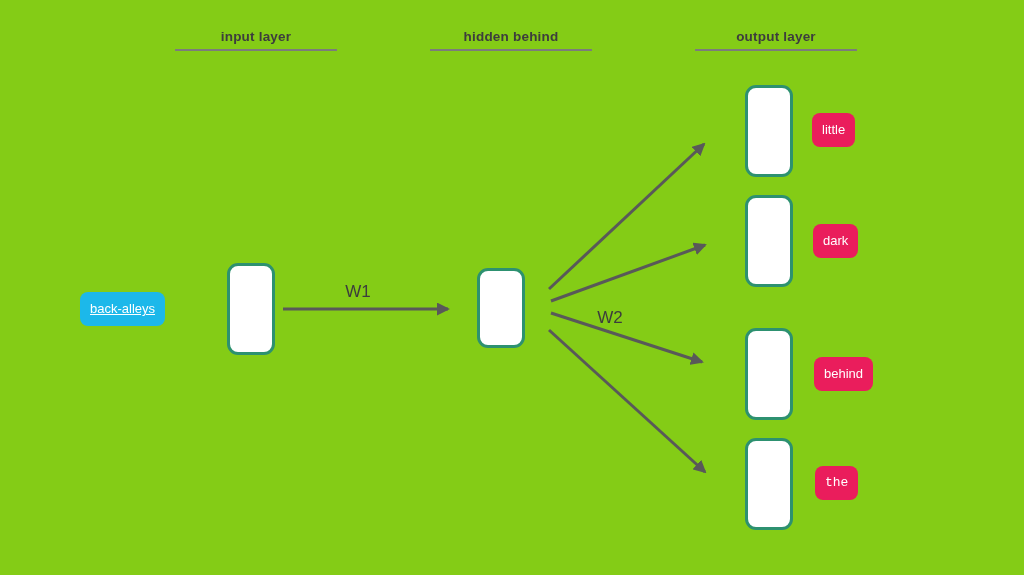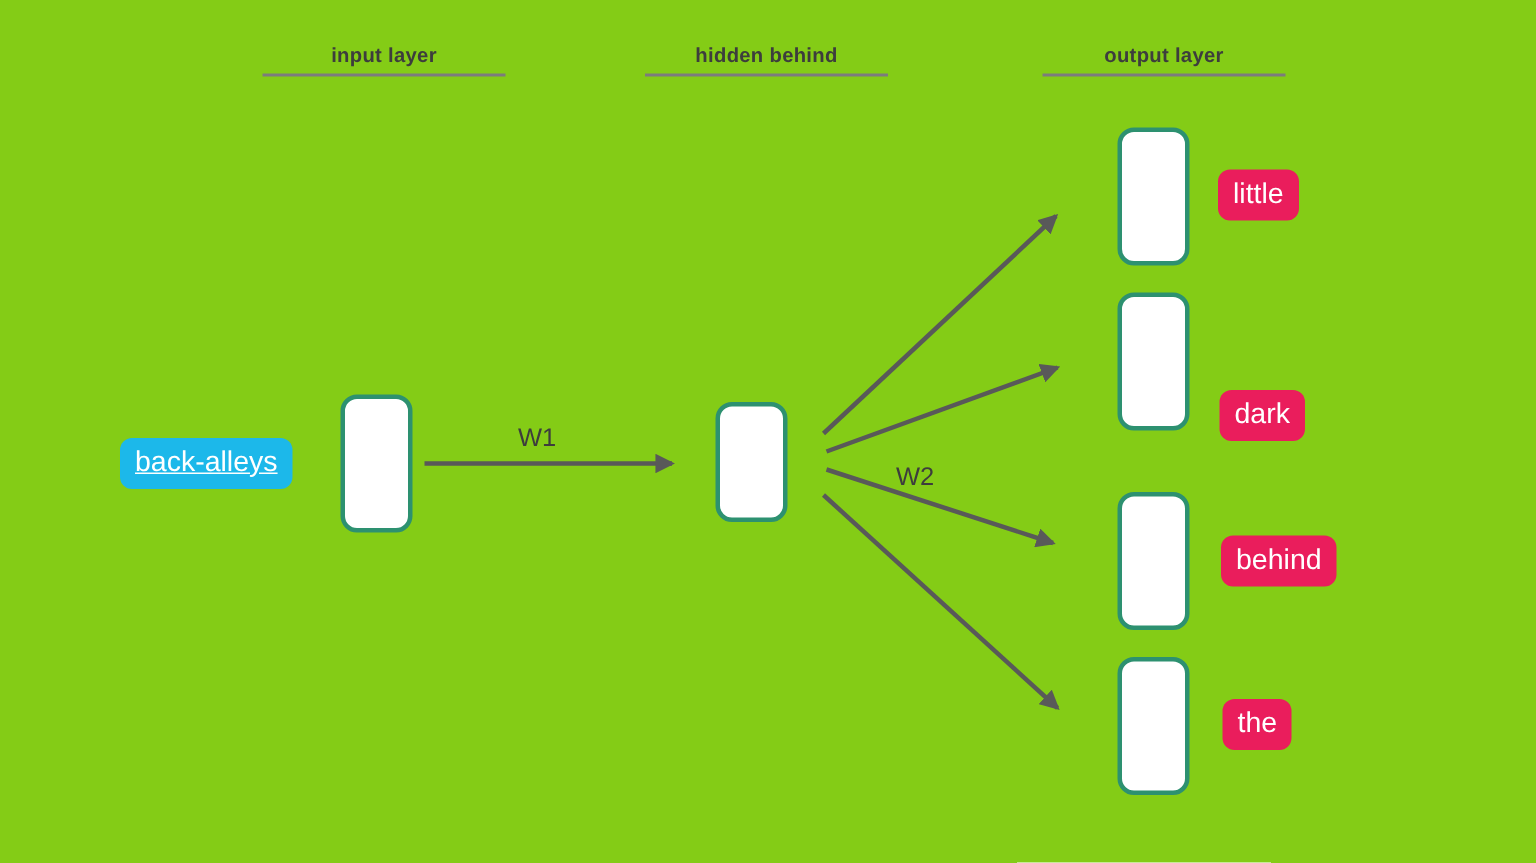--- a/index.html
+++ b/index.html
@@ -38,21 +38,21 @@
     position: absolute;
     width: 48px;
     border: 3px solid var(--node-border);
     border-radius: 11px;
     background: #ffffff;
   }
   .badge {
     position: absolute;
     display: inline-block;
     padding: 4px 10px;
-    font-size: 19px;
+    font-size: 13px;
     line-height: 26px;
     color: var(--badge-text);
     border-radius: 8px;
     white-space: nowrap;
   }
   .badge-input { background: var(--input-badge-bg); text-decoration: underline; }
   .badge-output { background: var(--output-badge-bg); }
   .weight-label {
     position: absolute;
     width: 44px;
@@ -105,17 +105,17 @@
   <div class="badge badge-input" style="left:80px; top:292px;">back-alleys</div>
 
   <div class="node" style="left:227px; top:263px; height:92px;"></div>
   <div class="node" style="left:477px; top:268px; height:80px;"></div>
   <div class="node" style="left:745px; top:85px;  height:92px;"></div>
   <div class="node" style="left:745px; top:195px; height:92px;"></div>
   <div class="node" style="left:745px; top:328px; height:92px;"></div>
   <div class="node" style="left:745px; top:438px; height:92px;"></div>
 
   <div class="badge badge-output" style="left:812px; top:113px;">little</div>
-  <div class="badge badge-output" style="left:813px; top:224px;margin-top:36px;">dark</div>
+  <div class="badge badge-output" style="left:813px; top:224px;">dark</div>
   <div class="badge badge-output" style="left:814px; top:357px;">behind</div>
-  <div class="badge badge-output" style="left:815px; top:466px;">the</div>
+  <div class="badge badge-output" style="left:815px; top:466px;font-family:Liberation Mono, monospace;">the</div>
 
 </div>
 
 </body></html>

